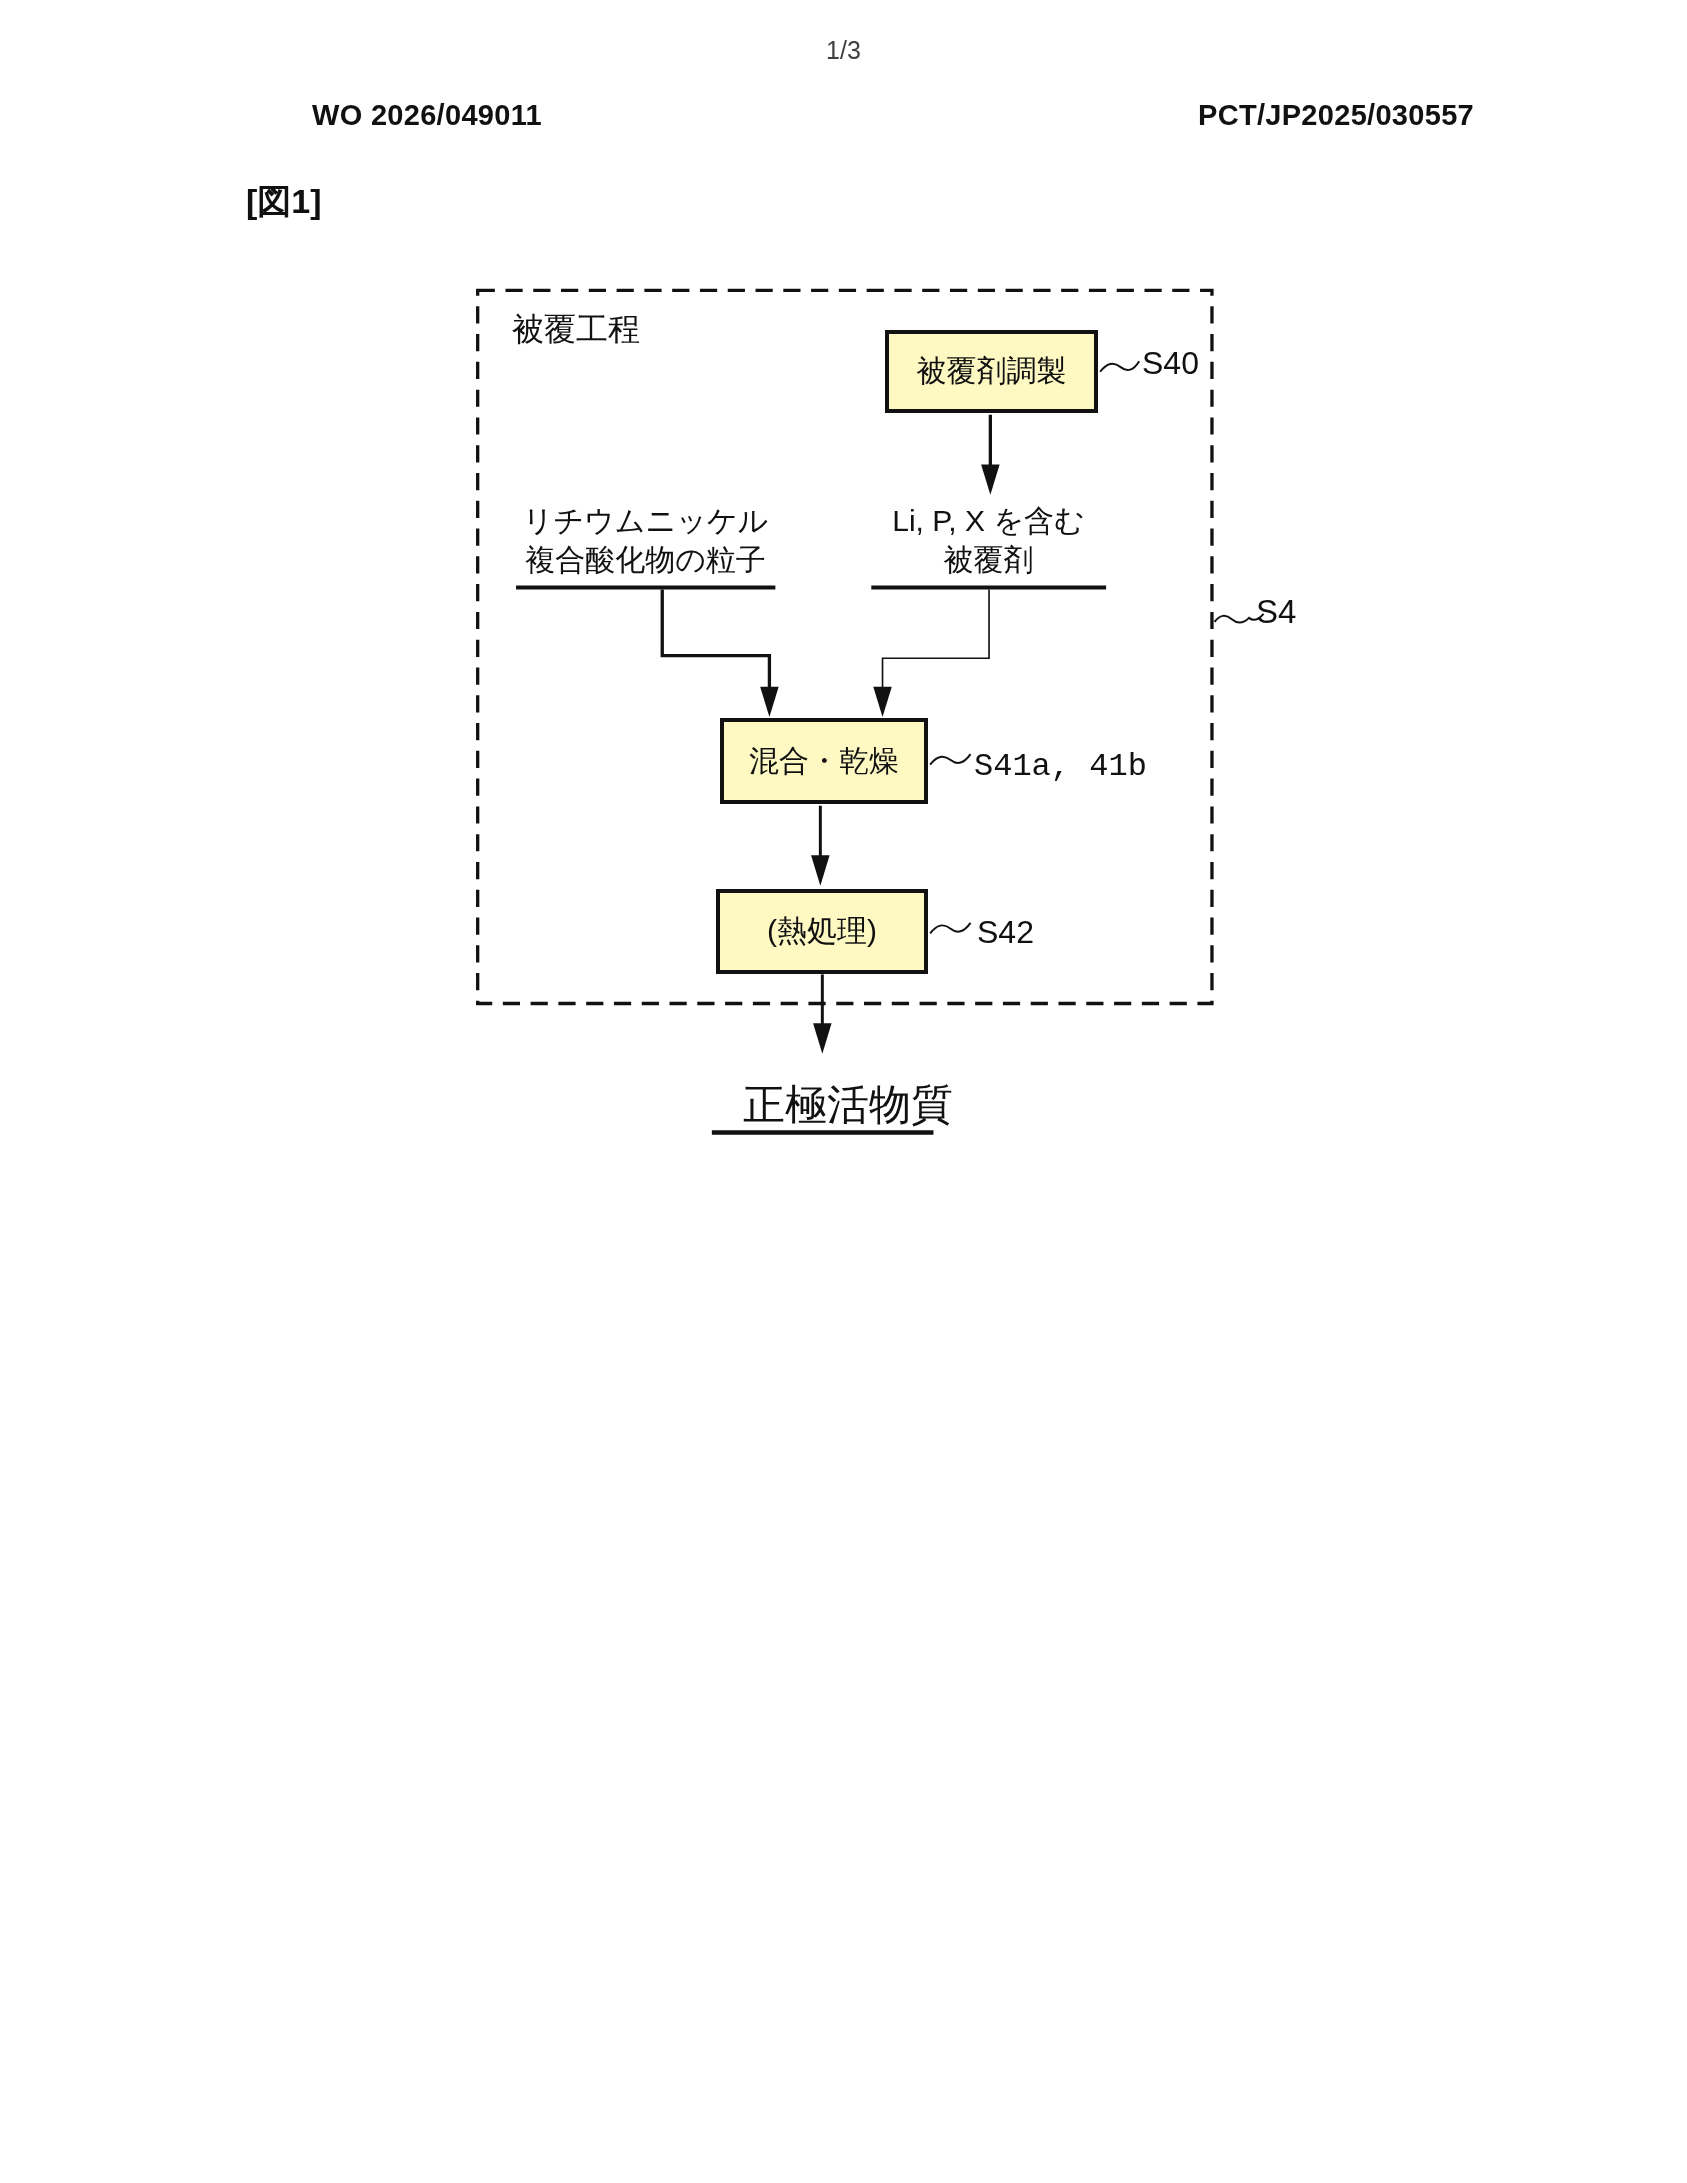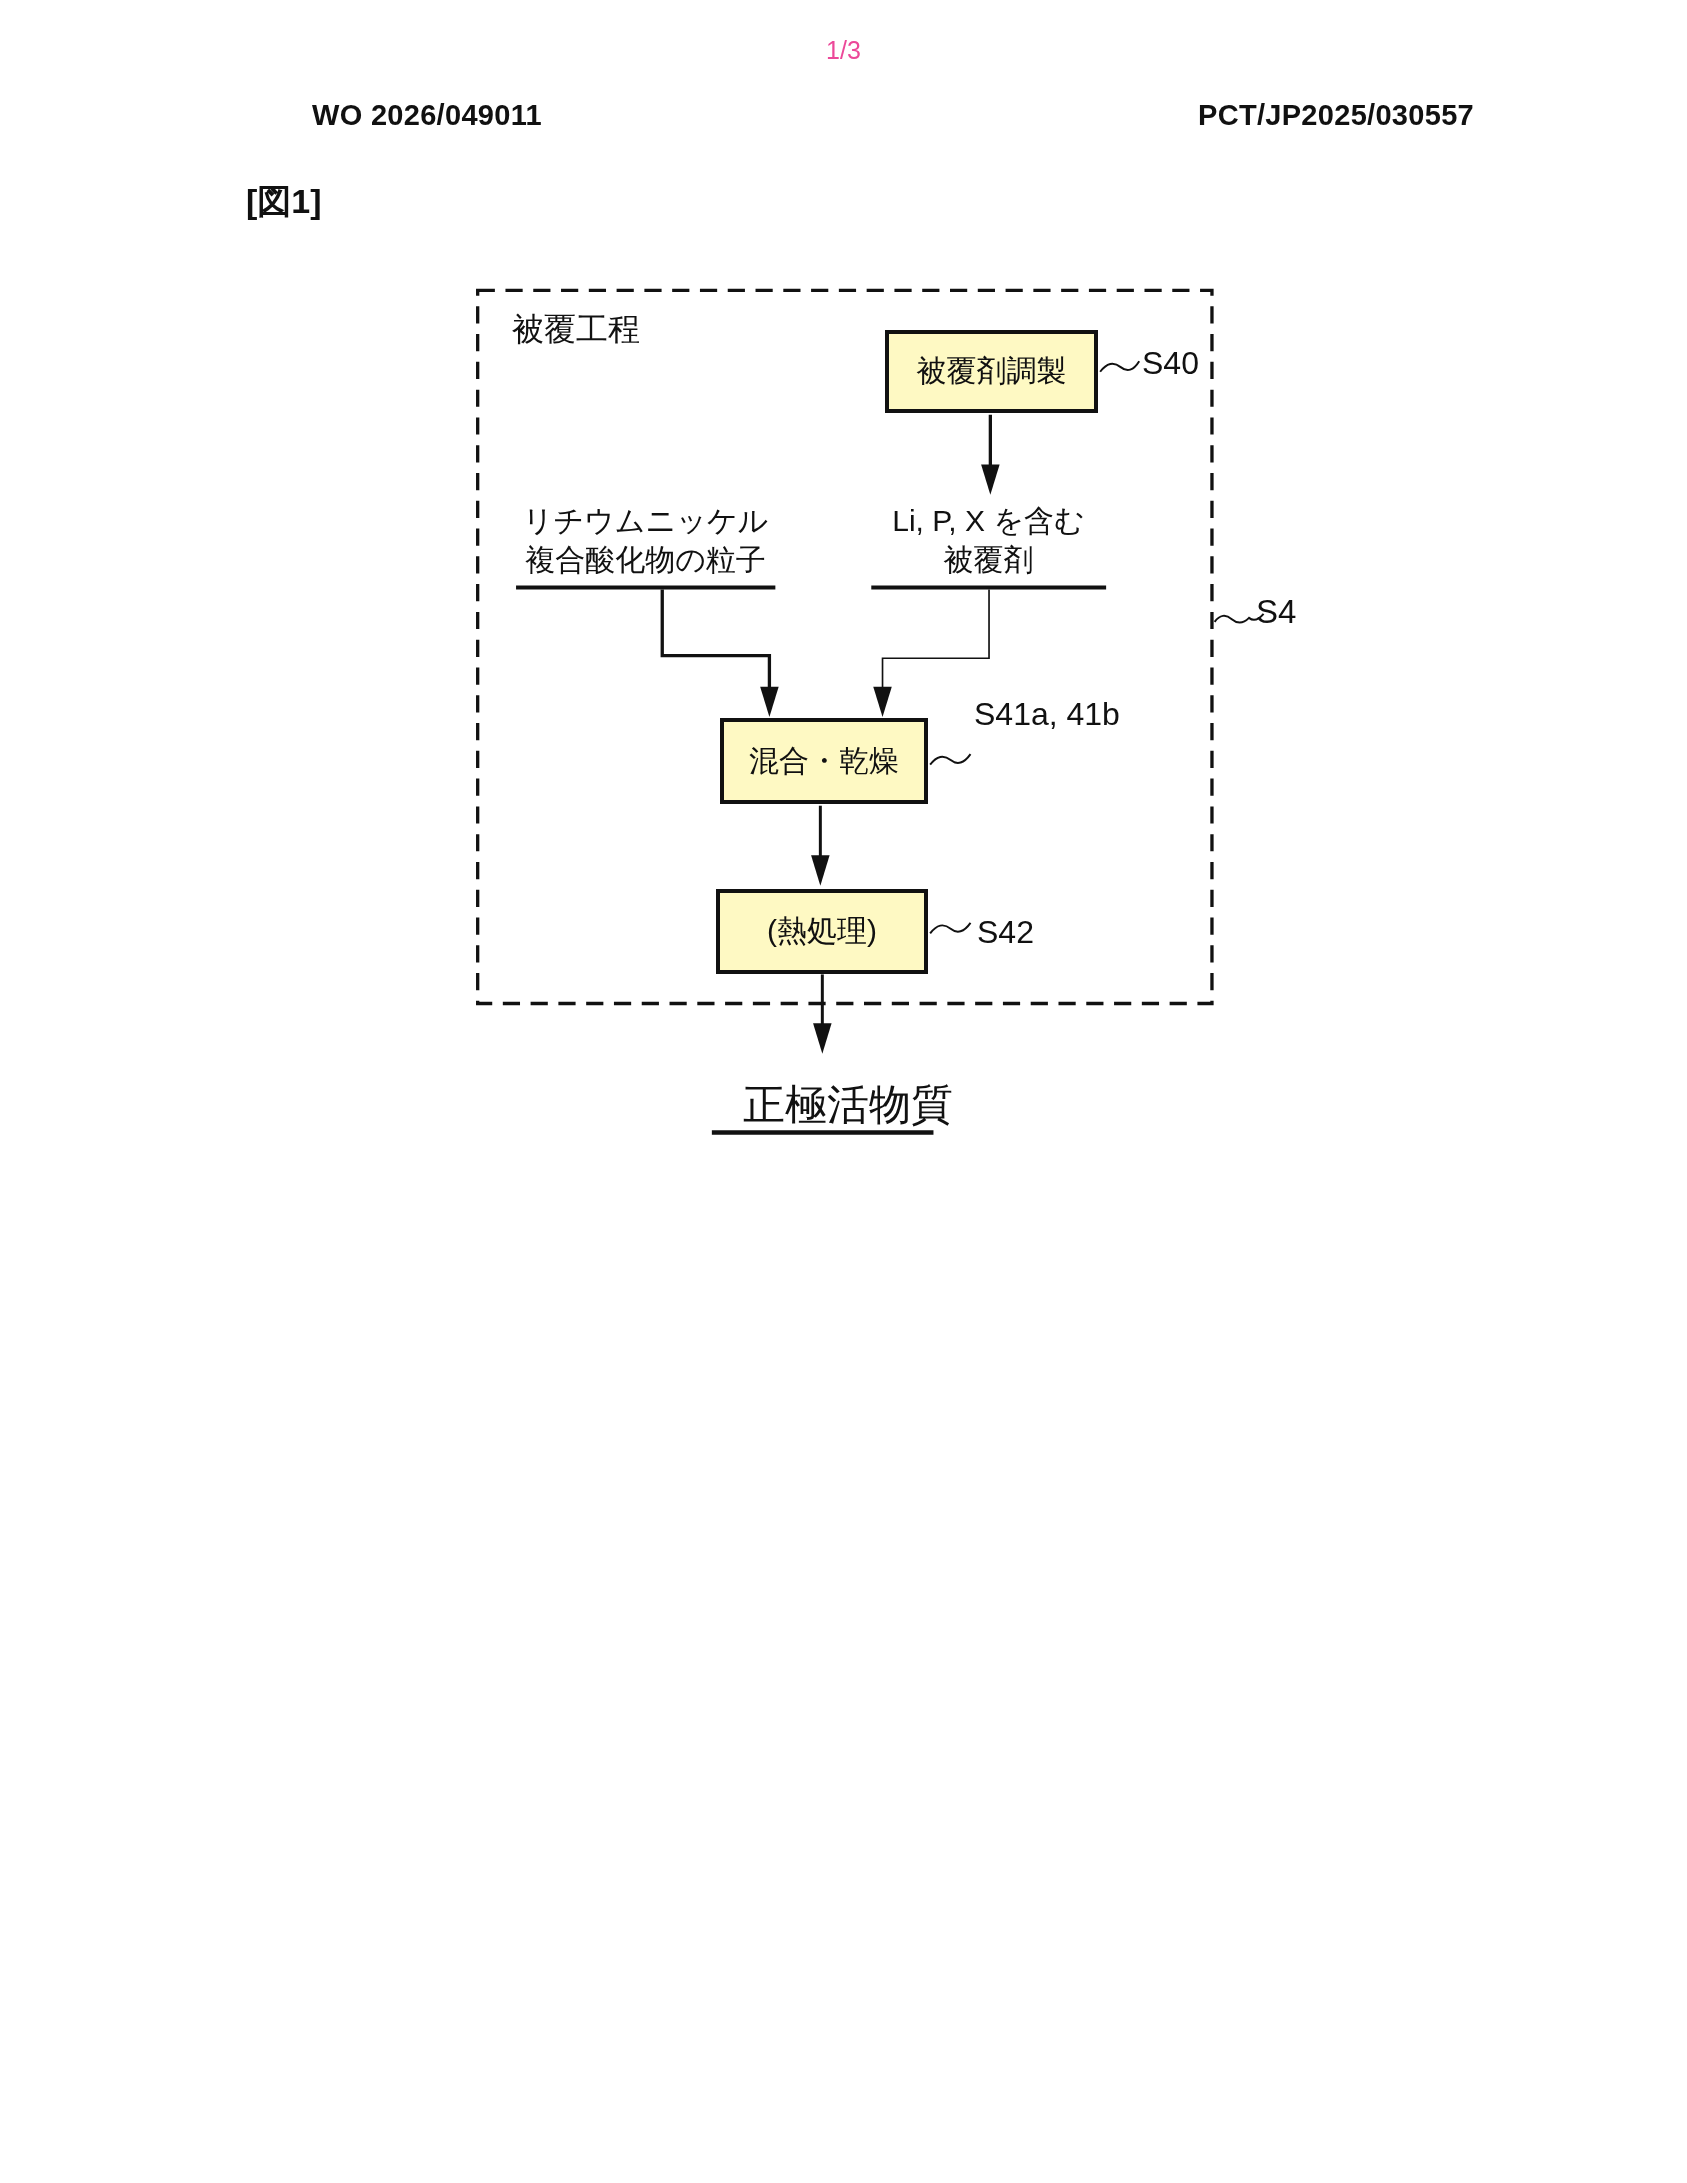--- a/index.html
+++ b/index.html
@@ -7,21 +7,21 @@
     position: relative;
     width: 1687px;
     height: 2183px;
     background: #ffffff;
     font-family: "Liberation Sans", sans-serif;
     color: #111111;
     overflow: hidden;
   }
   .abs { position: absolute; }
   .hdr-bold { font-weight: bold; font-size: 29px; letter-spacing: 0.3px; white-space: nowrap; }
-  .sheet-no { top: 36px; left: 0; width: 100%; text-align: center; font-size: 25px; color: #ec4899; }
+  .sheet-no { top: 36px; left: 0; width: 100%; text-align: center; font-size: 25px; color: #404040; }
   .pub-no { top: 99px; left: 312px; }
   .app-no { top: 99px; right: 213px; }
   .fig-label { top: 179px; left: 246px; font-size: 34px; font-weight: bold; white-space: nowrap; }
 
   .group-label { top: 308px; left: 512px; font-size: 32px; white-space: nowrap; }
 
   .node {
     position: absolute;
     background: #fef9c3;
     border: 4.6px solid #111111;
@@ -42,21 +42,21 @@
     font-size: 30px;
     line-height: 39px;
     white-space: nowrap;
   }
   .io-left   { left: 513px;  top: 501px; width: 265px; }
   .io-right  { left: 856px; top: 501px; width: 265px; }
   .out-label { left: 688px; top: 1077px; width: 265px; text-align: right; font-size: 42px; white-space: nowrap; }
 
   .ref-label { position: absolute; font-size: 32px; white-space: nowrap; }
   .ref-s40 { left: 1142px; top: 345px; }
-  .ref-s41 { left: 974px; top: 696px; }
+  .ref-s41 { left: 974px; top: 748px; font-family: Liberation Mono, monospace; }
   .ref-s42 { left: 977px; top: 914px; }
   .ref-s4  { left: 1256px; top: 593px; font-size: 33px; }
 
   svg.lines { position: absolute; left: 0; top: 0; }
 </style>
 </head>
 <body>
 
 <div class="page">
 

